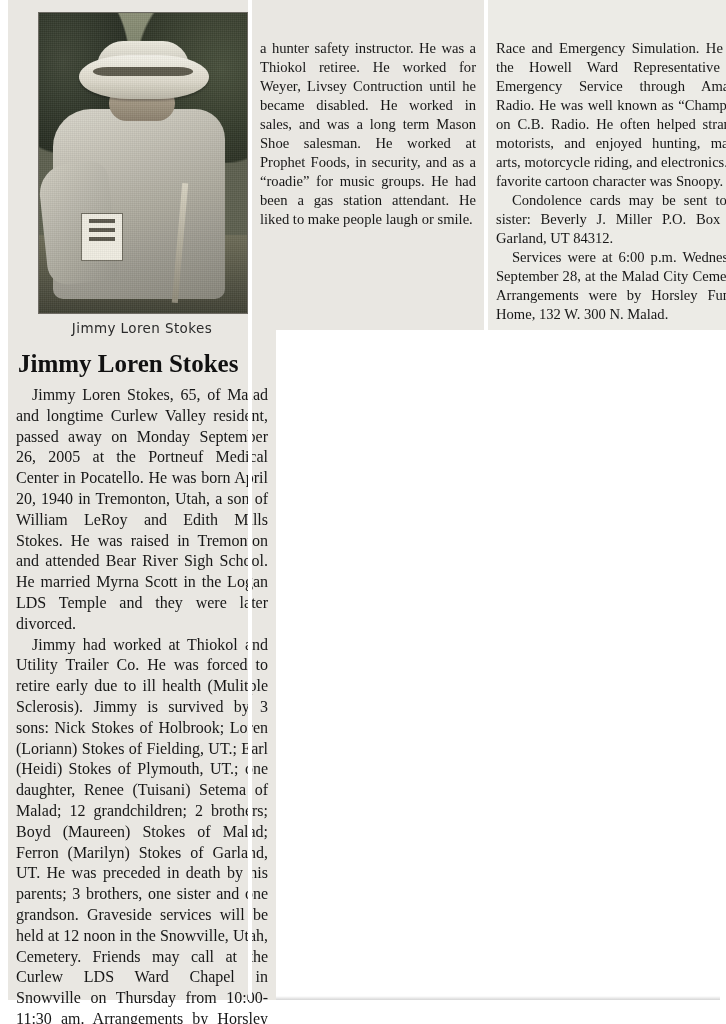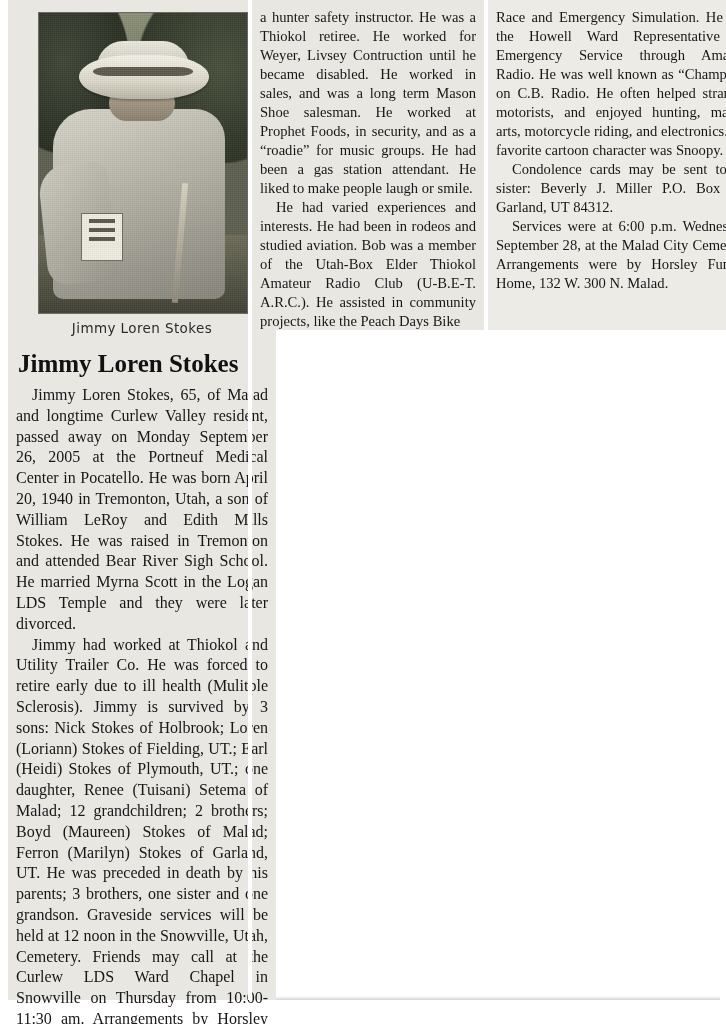--- a/index.html
+++ b/index.html
@@ -184,21 +184,21 @@
     text-align: justify;
     margin: 0;
     text-indent: 16px;
     color: #171717;
   }
   p.body-text + p.body-text {
     margin-top: 0px;
   }
 
   .col-1 p.body-text { font-size: 16px; }
-  .col-2 p.body-text, .col-3 p.body-text { font-size: 14.6px; }
+  .col-2 p.body-text, .col-3 p.body-text { font-size: 14.6px; margin-top: 31px; }
 
   
   .edge-shadow-left {
     position: absolute; left: 0; top: 0; width: 4px; height: 1000px;
     background: linear-gradient(90deg, rgba(0,0,0,.18), rgba(0,0,0,0));
   }
   .edge-shadow-bottom {
     position: absolute; left: 0; bottom: 0; width: 712px; height: 4px;
     background: linear-gradient(0deg, rgba(0,0,0,.16), rgba(0,0,0,0));
   }
@@ -244,21 +244,20 @@
       <div class="photo-caption">Jimmy Loren Stokes</div>
 
       <h1 class="headline">Jimmy Loren Stokes</h1>
 
       <p class="body-text">Jimmy Loren Stokes, 65, of Malad and longtime Curlew Valley resident, passed away on Monday September 26, 2005 at the Portneuf Medical Center in Pocatello. He was born April 20, 1940 in Tremonton, Utah, a son of William LeRoy and Edith Mills Stokes. He was raised in Tremonton and attended Bear River Sigh School. He married Myrna Scott in the Logan LDS Temple and they were later divorced.</p>
       <p class="body-text">Jimmy had worked at Thiokol and Utility Trailer Co. He was forced to retire early due to ill health (Mulitple Sclerosis). Jimmy is survived by 3 sons: Nick Stokes of Holbrook; Loren (Loriann) Stokes of Fielding, UT.; Earl (Heidi) Stokes of Plymouth, UT.; one daughter, Renee (Tuisani) Setema of Malad; 12 grandchildren; 2 brothers; Boyd (Maureen) Stokes of Malad; Ferron (Marilyn) Stokes of Garland, UT. He was preceded in death by his parents; 3 brothers, one sister and one grandson. Graveside services will be held at 12 noon in the Snowville, Utah, Cemetery. Friends may call at the Curlew LDS Ward Chapel in Snowville on Thursday from 10:00-11:30 am. Arrangements by Horsley Funeral Home, Malad.</p>
     </div>
 
     <div class="col col-2">
       <p class="body-text" style="text-indent:0">a hunter safety instructor. He was a Thiokol retiree. He worked for Weyer, Livsey Contruction until he became disabled. He worked in sales, and was a long term Mason Shoe salesman. He worked at Prophet Foods, in security, and as a “roadie” for music groups. He had been a gas station attendant. He liked to make people laugh or smile.</p>
-      <p class="body-text">He had varied experiences and interests. He had been in rodeos and studied aviation. Bob was a member of the Utah-Box Elder Thiokol Amateur Radio Club (U-B.E-T. A.R.C.). He assisted in community projects, like the Peach Days Bike</p>
     </div>
 
     <div class="col col-3">
       <p class="body-text" style="text-indent:0">Race and Emergency Simulation. He was the Howell Ward Representative for Emergency Service through Amateur Radio. He was well known as “Champion” on C.B. Radio. He often helped stranded motorists, and enjoyed hunting, martial arts, motorcycle riding, and electronics. His favorite cartoon character was Snoopy.</p>
       <p class="body-text">Condolence cards may be sent to his sister: Beverly J. Miller P.O. Box 400 Garland, UT 84312.</p>
       <p class="body-text">Services were at 6:00 p.m. Wednesday, September 28, at the Malad City Cemetery. Arrangements were by Horsley Funeral Home, 132 W. 300 N. Malad.</p>
     </div>
 
     <div class="gutter" style="left:240px;"></div>
     <div class="gutter" style="left:476px; height:330px;"></div>

